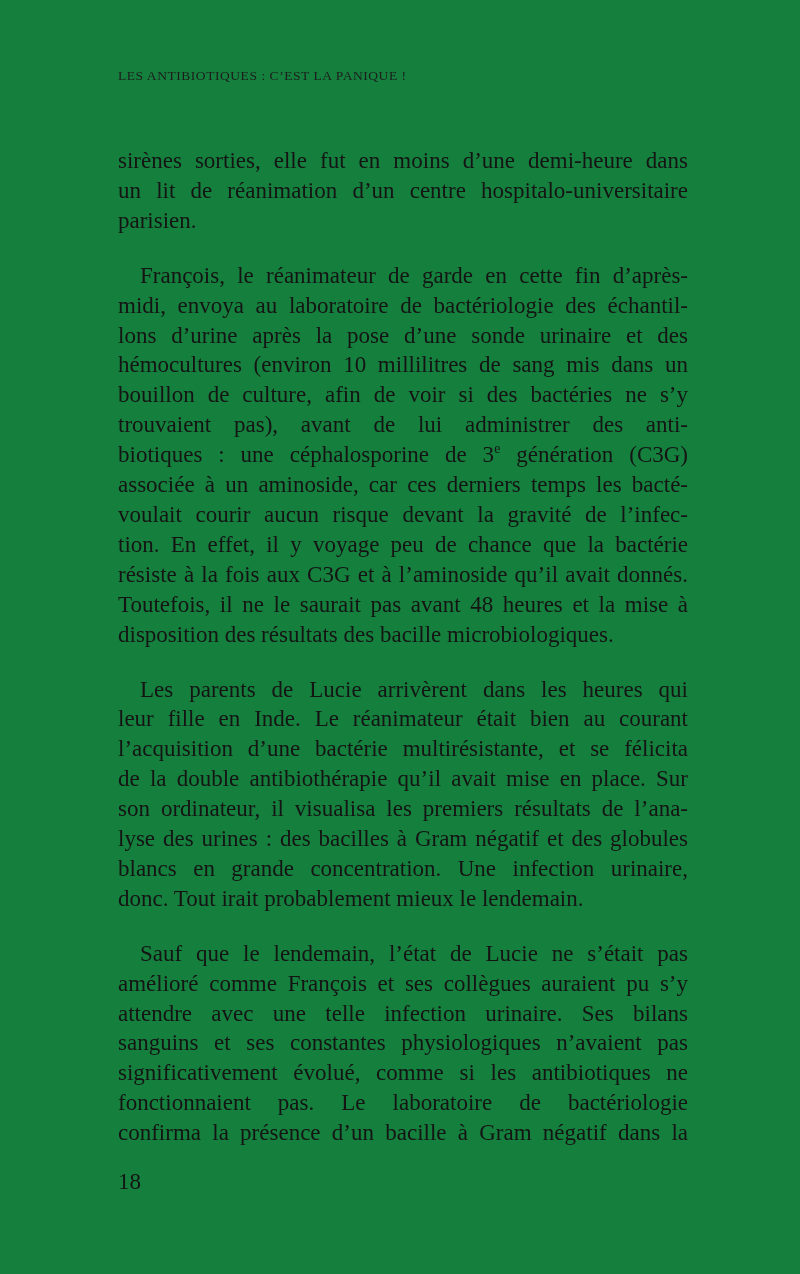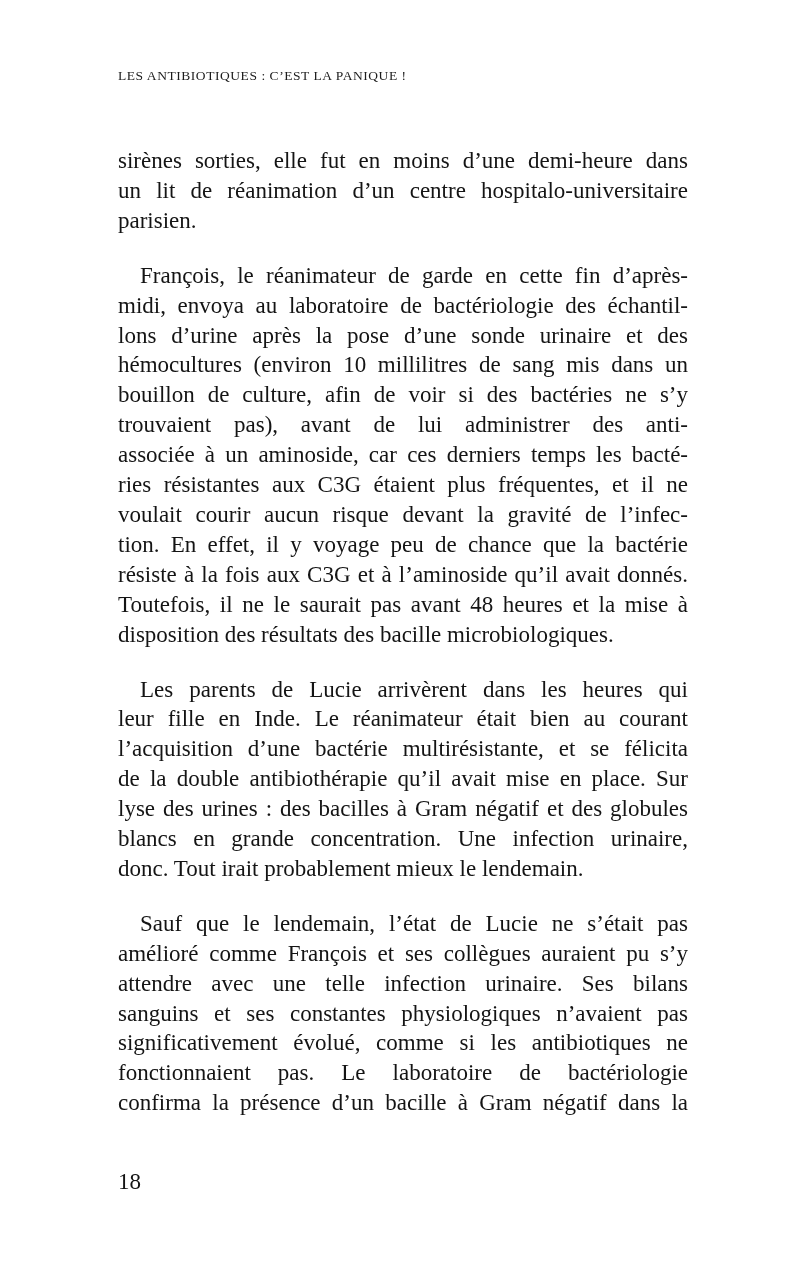--- a/index.html
+++ b/index.html
@@ -5,21 +5,21 @@
   html, body {
     margin: 0;
     padding: 0;
     background: #e8e8e8;
   }
   .page {
     position: relative;
     width: 800px;
     height: 1274px;
     margin: 0 auto;
-    background: #ffffff;
+    background: #15803d;
     color: #161616;
     overflow: hidden;
     font-family: "Liberation Serif", "DejaVu Serif", serif;
   }
   .running-header {
     position: absolute;
     left: 118px;
     top: 68px;
     width: 570px;
     font-size: 13.5px;
@@ -73,31 +73,32 @@
   <div class="body-text" id="body-text">
       <div class="line">sirènes sorties, elle fut en moins d’une demi-heure dans</div>
       <div class="line">un lit de réanimation d’un centre hospitalo-universitaire</div>
       <div class="line para-end">parisien.</div>
       <div class="line indent">François, le réanimateur de garde en cette fin d’après-</div>
       <div class="line">midi, envoya au laboratoire de bactériologie des échantil-</div>
       <div class="line">lons d’urine après la pose d’une sonde urinaire et des</div>
       <div class="line">hémocultures (environ 10 millilitres de sang mis dans un</div>
       <div class="line">bouillon de culture, afin de voir si des bactéries ne s’y</div>
       <div class="line">trouvaient pas), avant de lui administrer des anti-</div>
+      <div class="line">biotiques : une céphalosporine de 3<sup>e</sup> génération (C3G)</div>
       <div class="line">associée à un aminoside, car ces derniers temps les bacté-</div>
-      <div class="line">ries résistantes aux C3G étaient plus fréquentes, et il ne</div>
       <div class="line">voulait courir aucun risque devant la gravité de l’infec-</div>
       <div class="line">tion. En effet, il y voyage peu de chance que la bactérie</div>
       <div class="line">résiste à la fois aux C3G et à l’aminoside qu’il avait donnés.</div>
       <div class="line">Toutefois, il ne le saurait pas avant 48 heures et la mise à</div>
       <div class="line para-end">disposition des résultats des bacille microbiologiques.</div>
       <div class="line indent">Les parents de Lucie arrivèrent dans les heures qui</div>
       <div class="line">leur fille en Inde. Le réanimateur était bien au courant</div>
       <div class="line">l’acquisition d’une bactérie multirésistante, et se félicita</div>
       <div class="line">de la double antibiothérapie qu’il avait mise en place. Sur</div>
+      <div class="line">son ordinateur, il visualisa les premiers résultats de l’ana-</div>
       <div class="line">lyse des urines : des bacilles à Gram négatif et des globules</div>
       <div class="line">blancs en grande concentration. Une infection urinaire,</div>
       <div class="line para-end">donc. Tout irait probablement mieux le lendemain.</div>
       <div class="line indent">Sauf que le lendemain, l’état de Lucie ne s’était pas</div>
       <div class="line">amélioré comme François et ses collègues auraient pu s’y</div>
       <div class="line">attendre avec une telle infection urinaire. Ses bilans</div>
       <div class="line">sanguins et ses constantes physiologiques n’avaient pas</div>
       <div class="line">significativement évolué, comme si les antibiotiques ne</div>
       <div class="line">fonctionnaient pas. Le laboratoire de bactériologie</div>
       <div class="line">confirma la présence d’un bacille à Gram négatif dans la</div>

